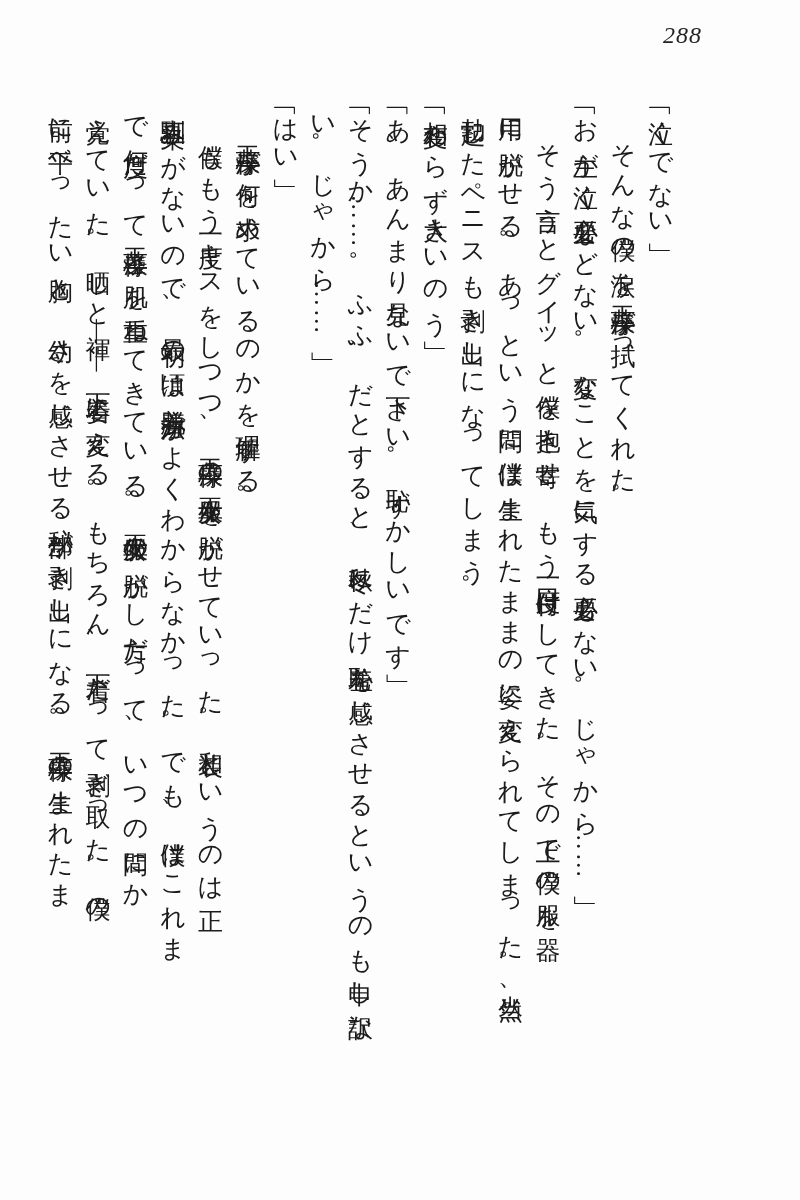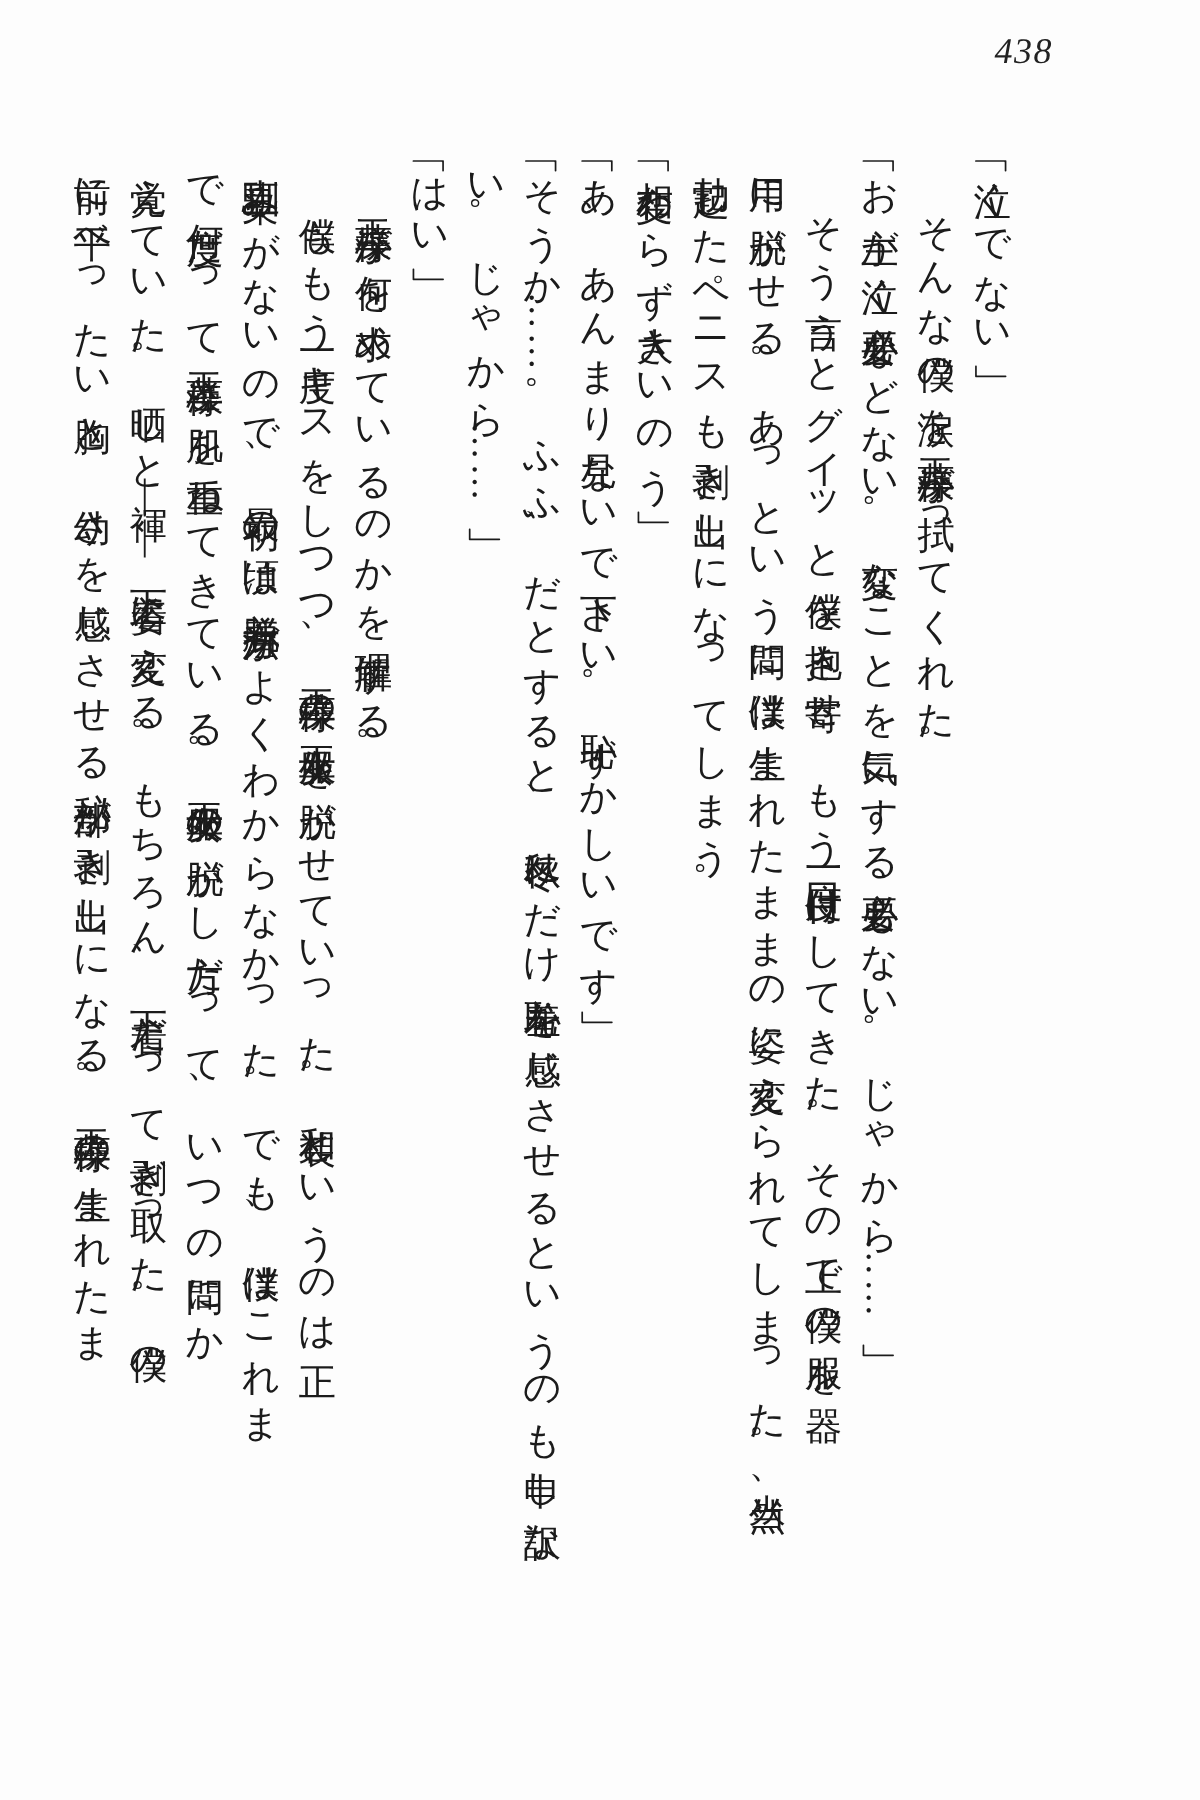--- a/index.html
+++ b/index.html
@@ -40,21 +40,21 @@
     white-space:nowrap;
   }
   .text-line.indent {
     text-indent:27.4px;
   }
 </style>
 </head>
 <body>
 
 <div class="page">
-  <div class="page-number">438</div>
+  <div class="page-number">288</div>
   <div class="text-block">
       <p class="text-line">「泣くでない」</p>
       <p class="text-line indent">そんな僕の涙を玉藻様が拭ってくれた。</p>
       <p class="text-line">「お主が泣く必要などない。変なことを気にする必要もない。じゃから……」</p>
       <p class="text-line indent">そう言うとグイッと僕を抱き寄せ、もう一度口付けしてきた。その上で僕の服を器</p>
       <p class="text-line">用に脱がせる。あっという間に僕は生まれたままの姿に変えられてしまった。当然、</p>
       <p class="text-line">勃起したペニスも剥き出しになってしまう。</p>
       <p class="text-line">「相変わらず大きいのう」</p>
       <p class="text-line">「あ、あんまり見ないで下さい。恥ずかしいです」</p>
       <p class="text-line">「そうか……。ふふ、だとすると、秋冬にだけ羞恥を感じさせるというのも申し訳な</p>

